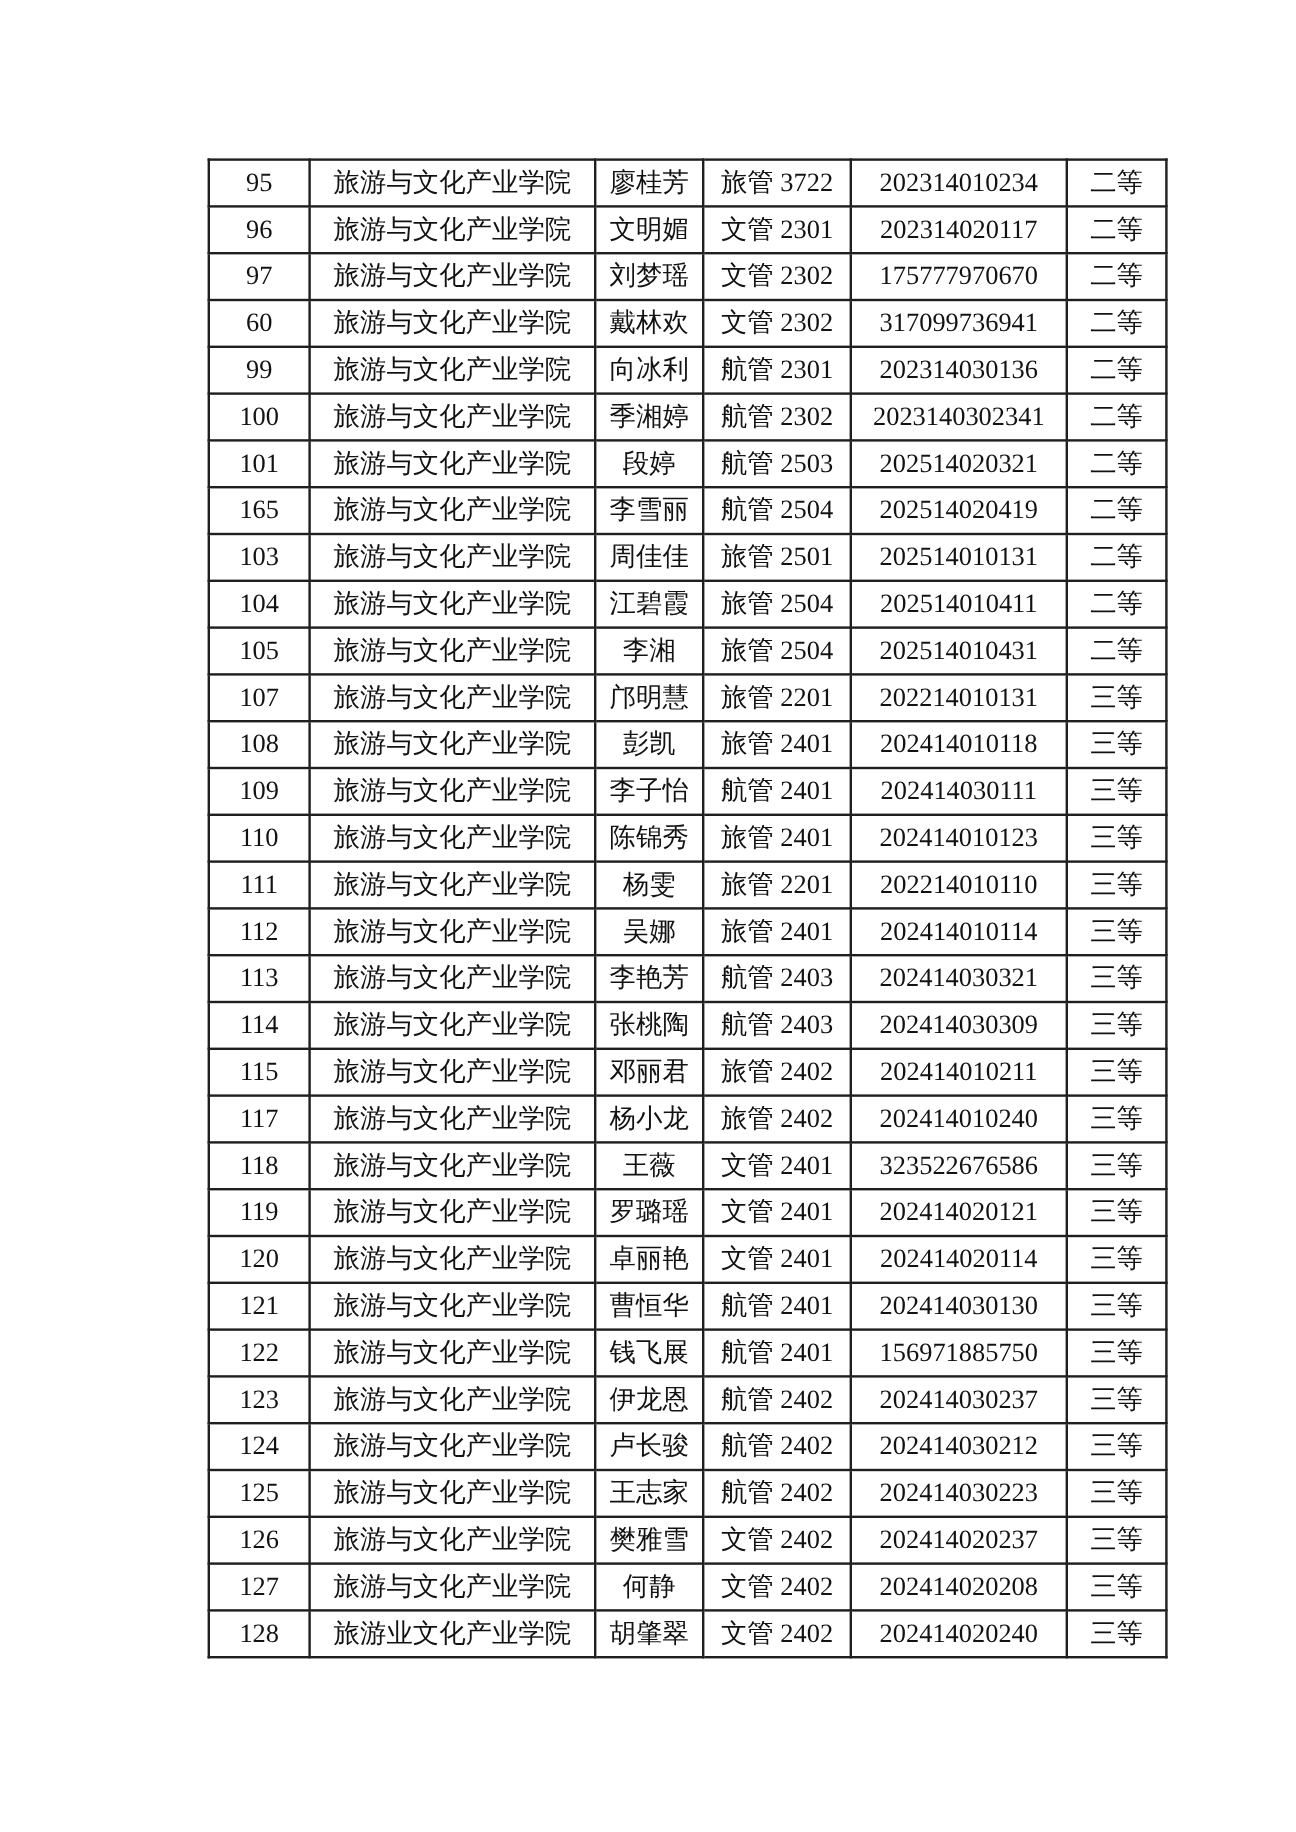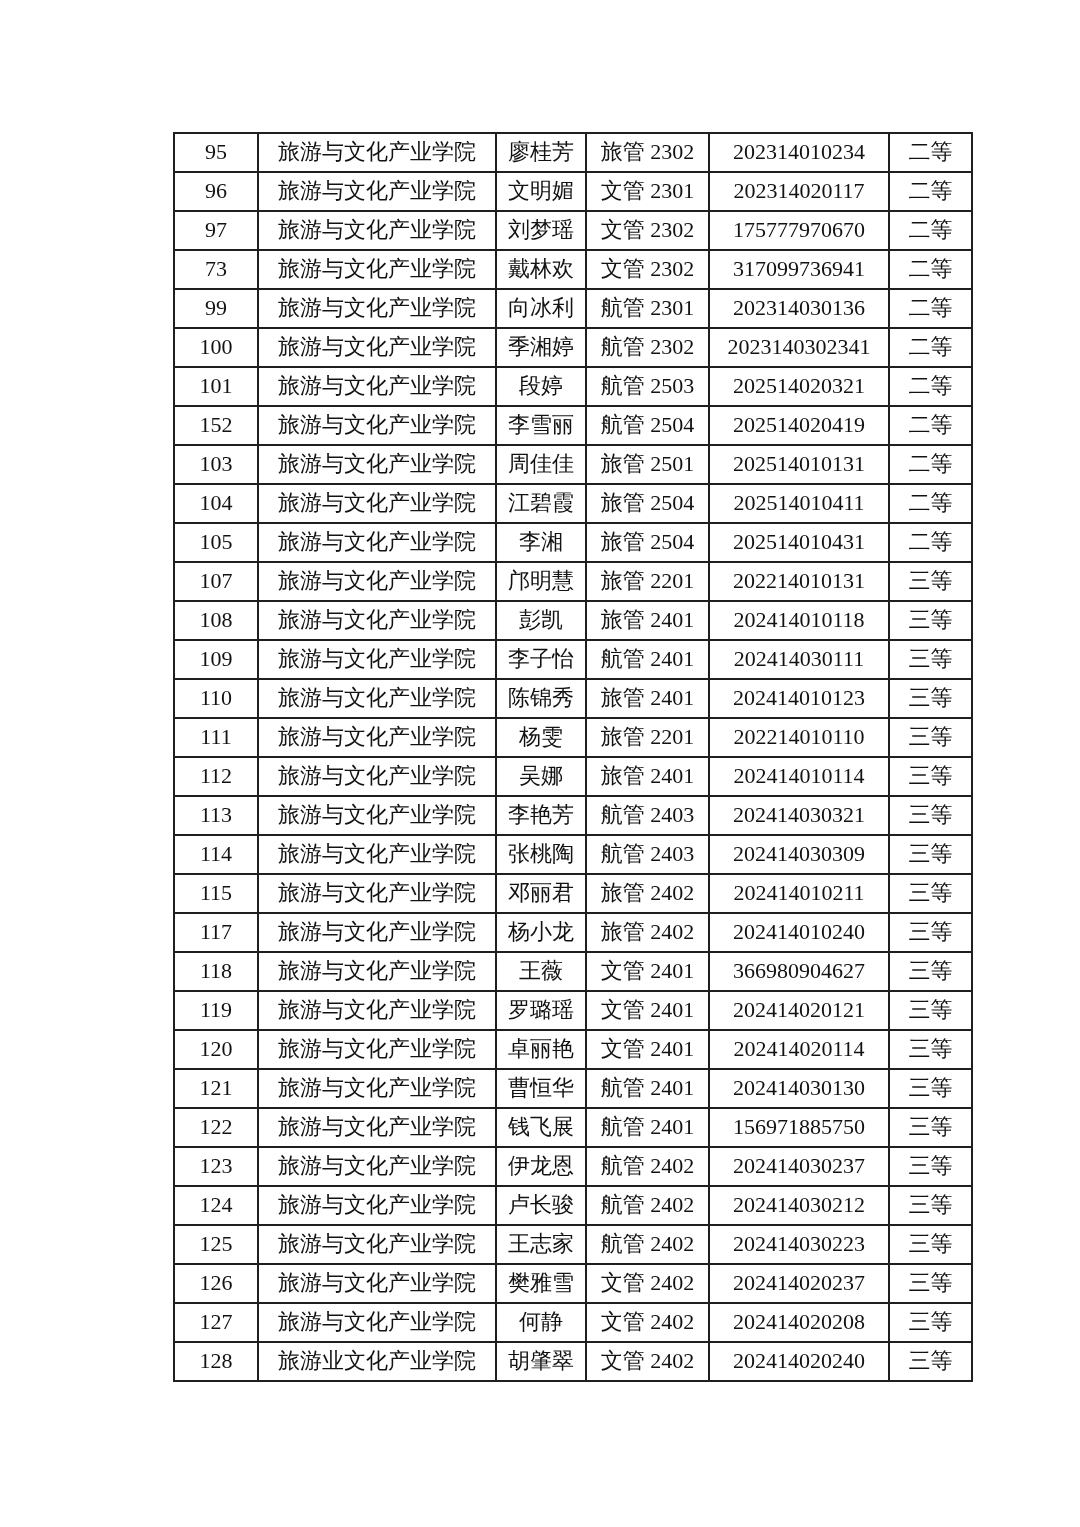--- a/index.html
+++ b/index.html
@@ -54,42 +54,42 @@
       <col class="c-class">
       <col class="c-id">
       <col class="c-award">
     </colgroup>
     <tbody>
 
     <tr>
           <td>95</td>
           <td>旅游与文化产业学院</td>
           <td>廖桂芳</td>
-          <td>旅管 2302</td>
+          <td>旅管 3722</td>
           <td>202314010234</td>
           <td>二等</td>
         </tr>
         <tr>
           <td>96</td>
           <td>旅游与文化产业学院</td>
           <td>文明媚</td>
           <td>文管 2301</td>
           <td>202314020117</td>
           <td>二等</td>
         </tr>
         <tr>
           <td>97</td>
           <td>旅游与文化产业学院</td>
           <td>刘梦瑶</td>
           <td>文管 2302</td>
           <td>175777970670</td>
           <td>二等</td>
         </tr>
         <tr>
-          <td>73</td>
+          <td>60</td>
           <td>旅游与文化产业学院</td>
           <td>戴林欢</td>
           <td>文管 2302</td>
           <td>317099736941</td>
           <td>二等</td>
         </tr>
         <tr>
           <td>99</td>
           <td>旅游与文化产业学院</td>
           <td>向冰利</td>
@@ -107,21 +107,21 @@
         </tr>
         <tr>
           <td>101</td>
           <td>旅游与文化产业学院</td>
           <td>段婷</td>
           <td>航管 2503</td>
           <td>202514020321</td>
           <td>二等</td>
         </tr>
         <tr>
-          <td>152</td>
+          <td>165</td>
           <td>旅游与文化产业学院</td>
           <td>李雪丽</td>
           <td>航管 2504</td>
           <td>202514020419</td>
           <td>二等</td>
         </tr>
         <tr>
           <td>103</td>
           <td>旅游与文化产业学院</td>
           <td>周佳佳</td>
@@ -223,21 +223,21 @@
           <td>杨小龙</td>
           <td>旅管 2402</td>
           <td>202414010240</td>
           <td>三等</td>
         </tr>
         <tr>
           <td>118</td>
           <td>旅游与文化产业学院</td>
           <td>王薇</td>
           <td>文管 2401</td>
-          <td>366980904627</td>
+          <td>323522676586</td>
           <td>三等</td>
         </tr>
         <tr>
           <td>119</td>
           <td>旅游与文化产业学院</td>
           <td>罗璐瑶</td>
           <td>文管 2401</td>
           <td>202414020121</td>
           <td>三等</td>
         </tr>

